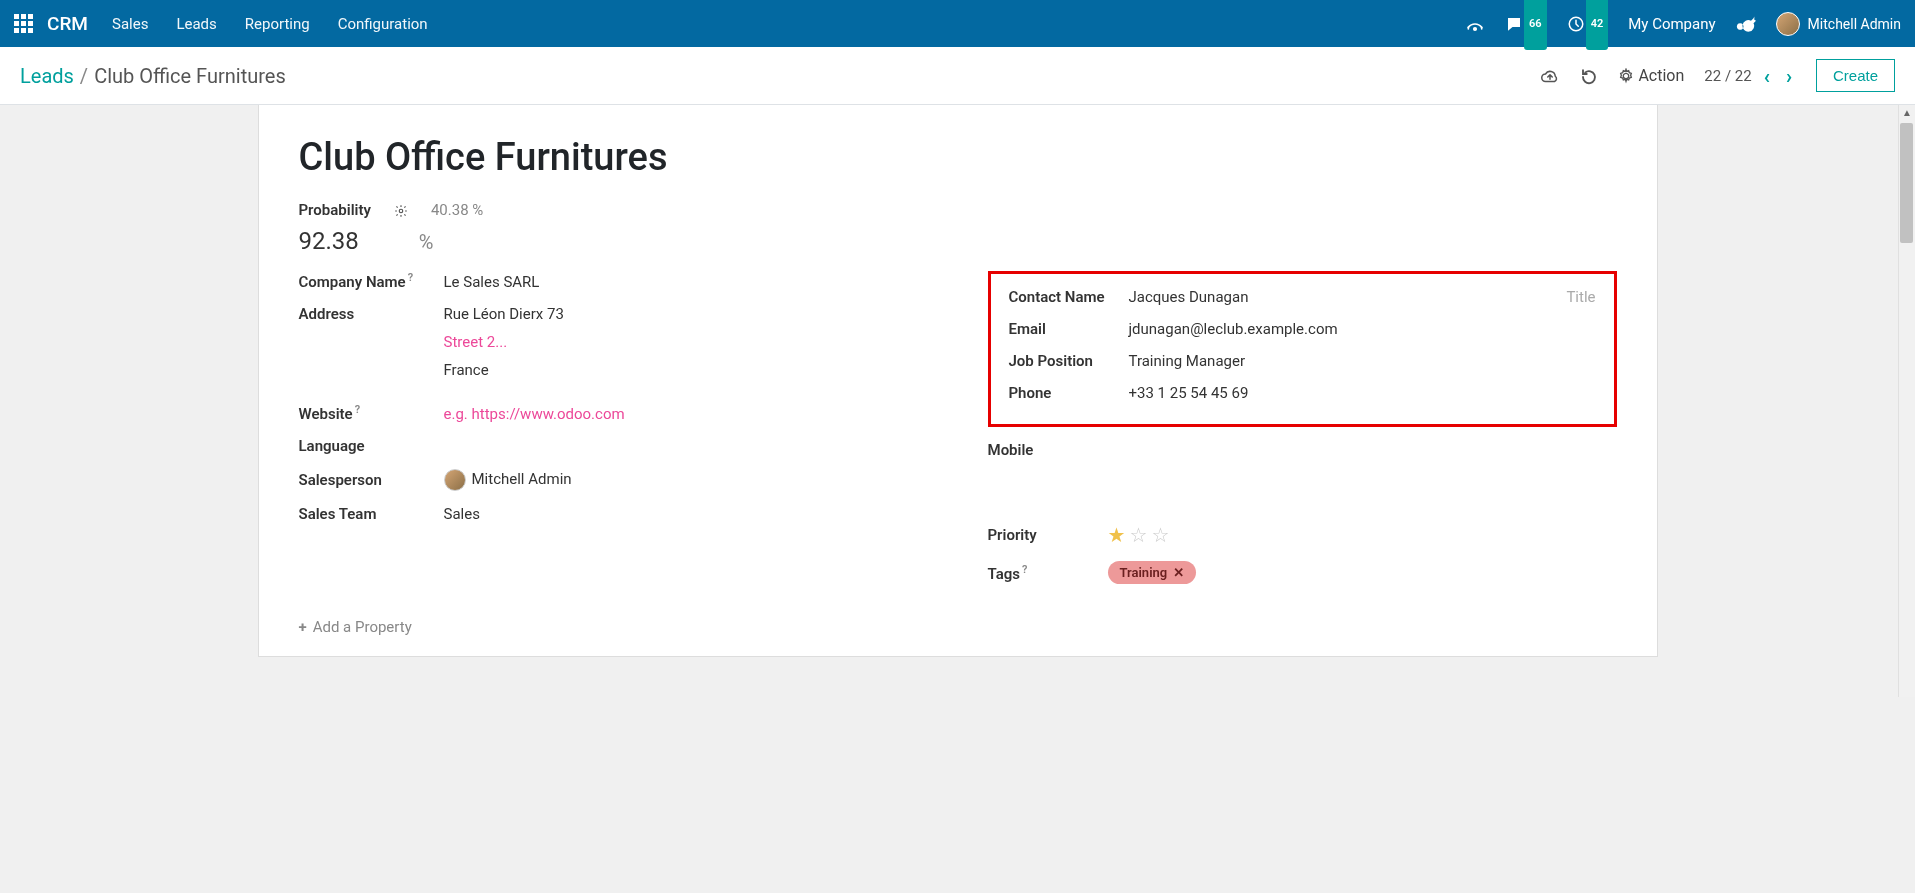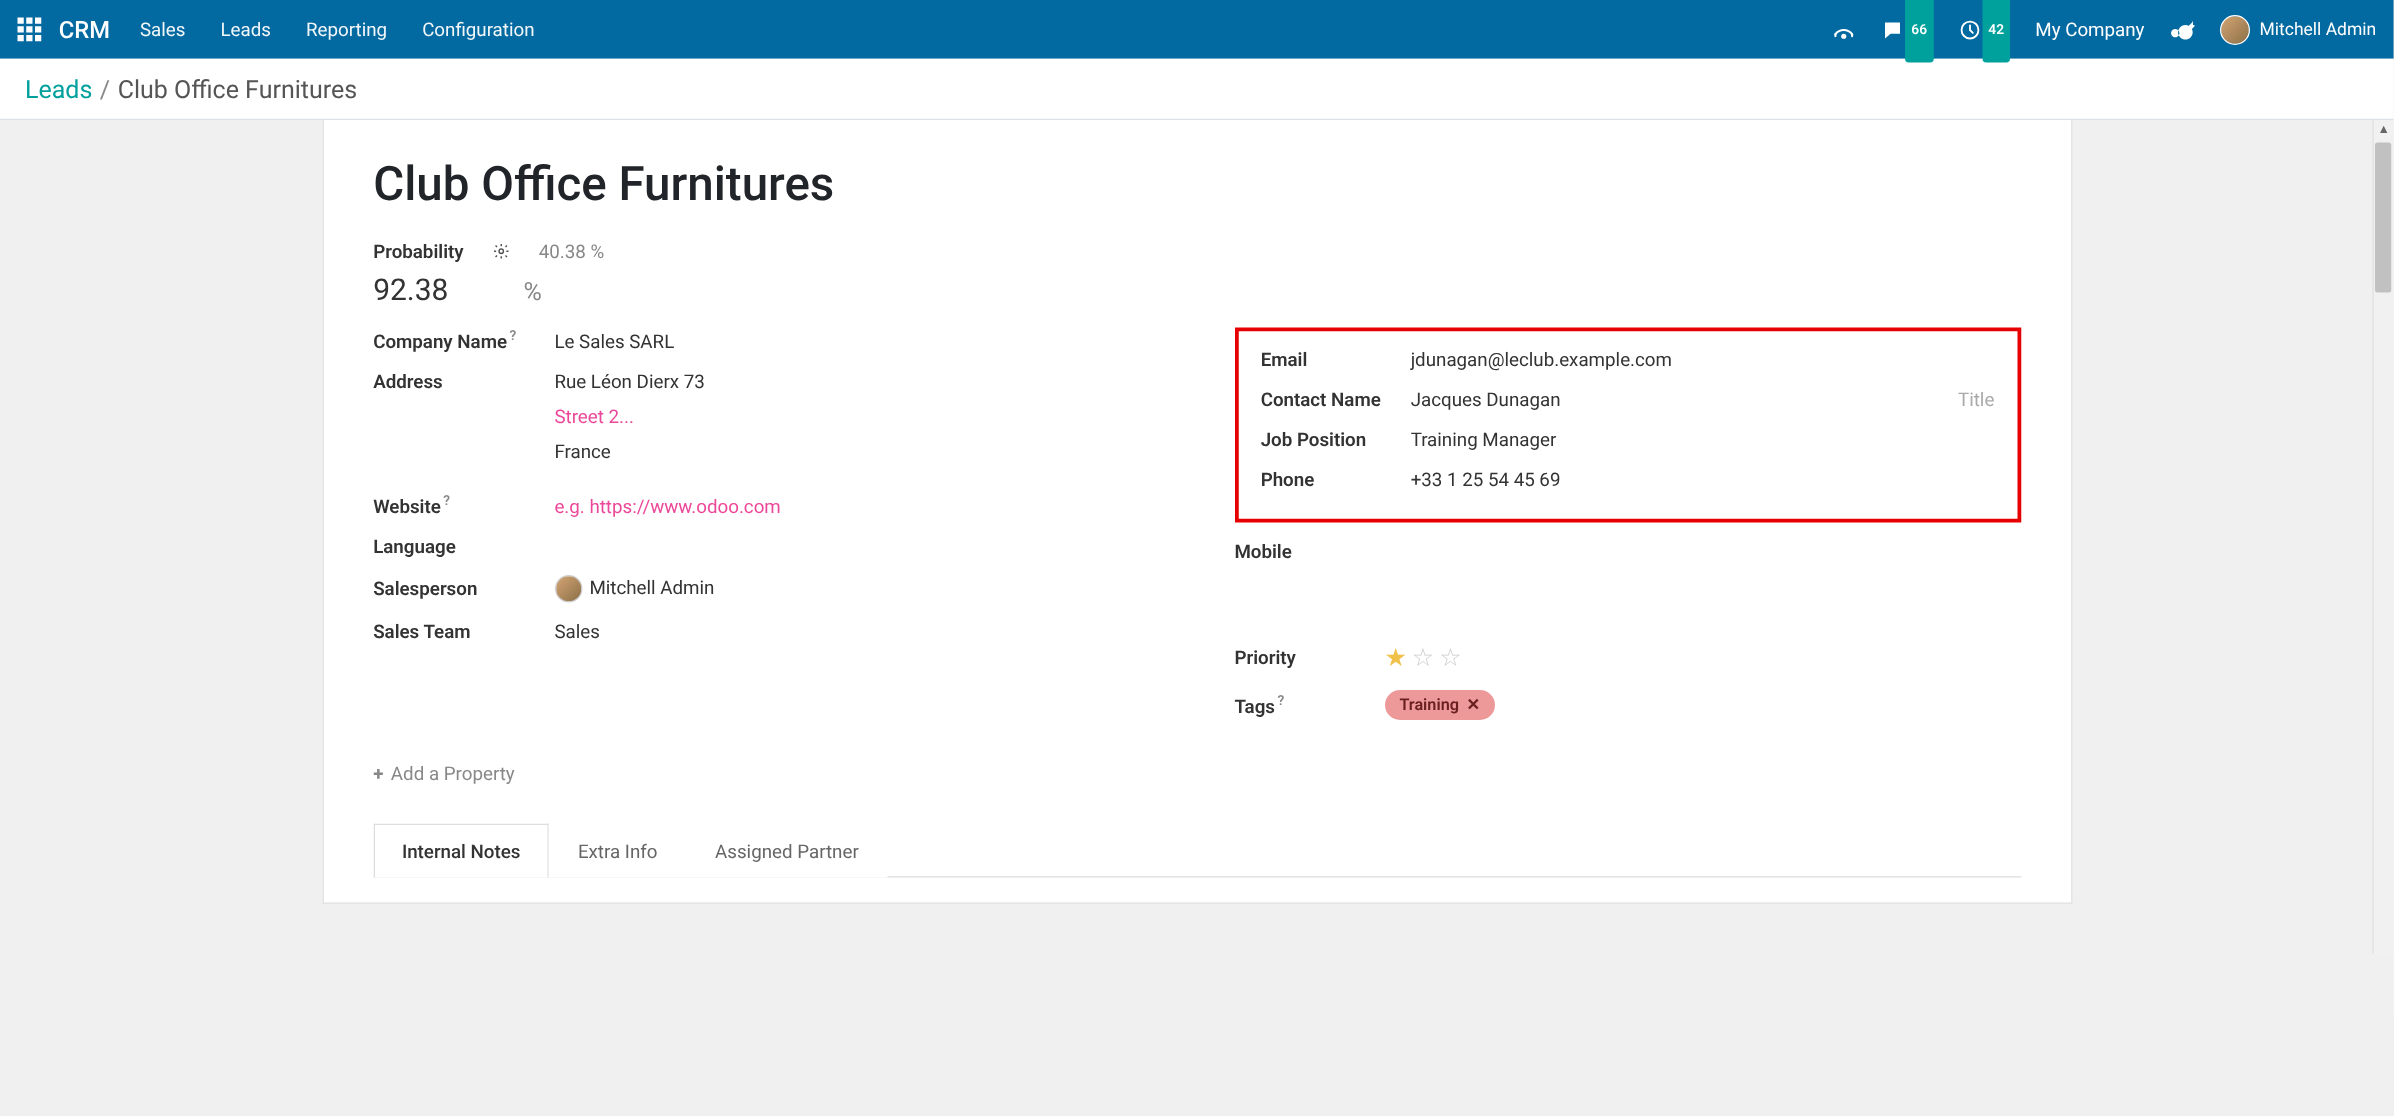--- a/index.html
+++ b/index.html
@@ -131,20 +131,44 @@
     </div>
   </div>
 </div>
 
 <div class="controlbar">
   <div class="breadcrumb">
     <a>Leads</a>
     <span class="sep">/</span>
     <span class="current">Club Office Furnitures</span>
   </div>
+  <div class="cb-right">
+    <span class="cb-icon">
+      <svg width="20" height="18" viewBox="0 0 24 24" fill="#555">
+          <path d="M6 18 a5 5 0 0 1 0-10 a7 7 0 0 1 13 3 a4 4 0 0 1 -1 7 h-12 M12 9 v6 M9 12 l3-3 3 3" fill="none" stroke="#555" stroke-width="2" stroke-linecap="round" stroke-linejoin="round"></path>
+        </svg>
+    </span>
+    <span class="cb-icon">
+      <svg width="18" height="18" viewBox="0 0 24 24" fill="none" stroke="#555" stroke-width="2.5" stroke-linecap="round">
+          <path d="M4 12 a8 8 0 1 0 3-6 M4 3 v5 h5"></path>
+        </svg>
+    </span>
+    <div class="action-btn">
+      <svg width="16" height="16" viewBox="0 0 24 24" fill="#555">
+          <path d="M12 8 a4 4 0 1 0 0.01 0 M12 2 l1 3 3-1 1 3 3 1 -1 3 1 3 -3 1 -1 3 -3-1 -1 3 -1-3 -3 1 -1-3 -3-1 1-3 -1-3 3-1 1-3 3 1z" fill="none" stroke="#555" stroke-width="2"></path>
+        </svg>
+      <span>Action</span>
+    </div>
+    <div class="pager">
+      <span>22 / 22</span>
+      <span class="arrow">‹</span>
+      <span class="arrow">›</span>
+    </div>
+    <button class="create-btn">Create</button>
+  </div>
 </div>
 
 <div class="main-wrap">
   <div class="sheet">
     <h1>Club Office Furnitures</h1>
 
     <div class="prob-row">
       <span class="lbl">Probability</span>
       <span class="gear">
         <svg width="14" height="14" viewBox="0 0 24 24" fill="none" stroke="#555" stroke-width="2">
@@ -190,27 +214,27 @@
         </div>
         <div class="field-row">
           <div class="flabel">Sales Team</div>
           <div class="fval">Sales</div>
         </div>
       </div>
 
       <div class="col">
         <div class="red-box">
           <div class="field-row">
-            <div class="flabel" style="width:120px">Email</div>
-            <div class="fval">jdunagan@leclub.example.com</div>
-          </div>
-          <div class="field-row">
             <div class="flabel" style="width:120px">Contact Name</div>
             <div class="fval">Jacques Dunagan</div>
             <div class="title-ph">Title</div>
+          </div>
+          <div class="field-row">
+            <div class="flabel" style="width:120px">Email</div>
+            <div class="fval">jdunagan@leclub.example.com</div>
           </div>
           <div class="field-row">
             <div class="flabel" style="width:120px">Job Position</div>
             <div class="fval">Training Manager</div>
           </div>
           <div class="field-row">
             <div class="flabel" style="width:120px">Phone</div>
             <div class="fval">+33 1 25 54 45 69</div>
           </div>
         </div>
@@ -237,24 +261,19 @@
           </div>
         </div>
       </div>
     </div>
 
     <div class="add-prop">
       <span style="font-weight:bold;">+</span>
       <span>Add a Property</span>
     </div>
 
-    <div class="tabs">
-      <div class="tab active">Internal Notes</div>
-      <div class="tab">Extra Info</div>
-      <div class="tab">Assigned Partner</div>
-    </div>
   </div>
 
   <div class="scrollbar-track">
     <span class="scroll-arrow" style="top:2px">▲</span>
     <div class="scrollbar-thumb" style="top:18px"></div>
   </div>
 </div>
 
 </body></html>

